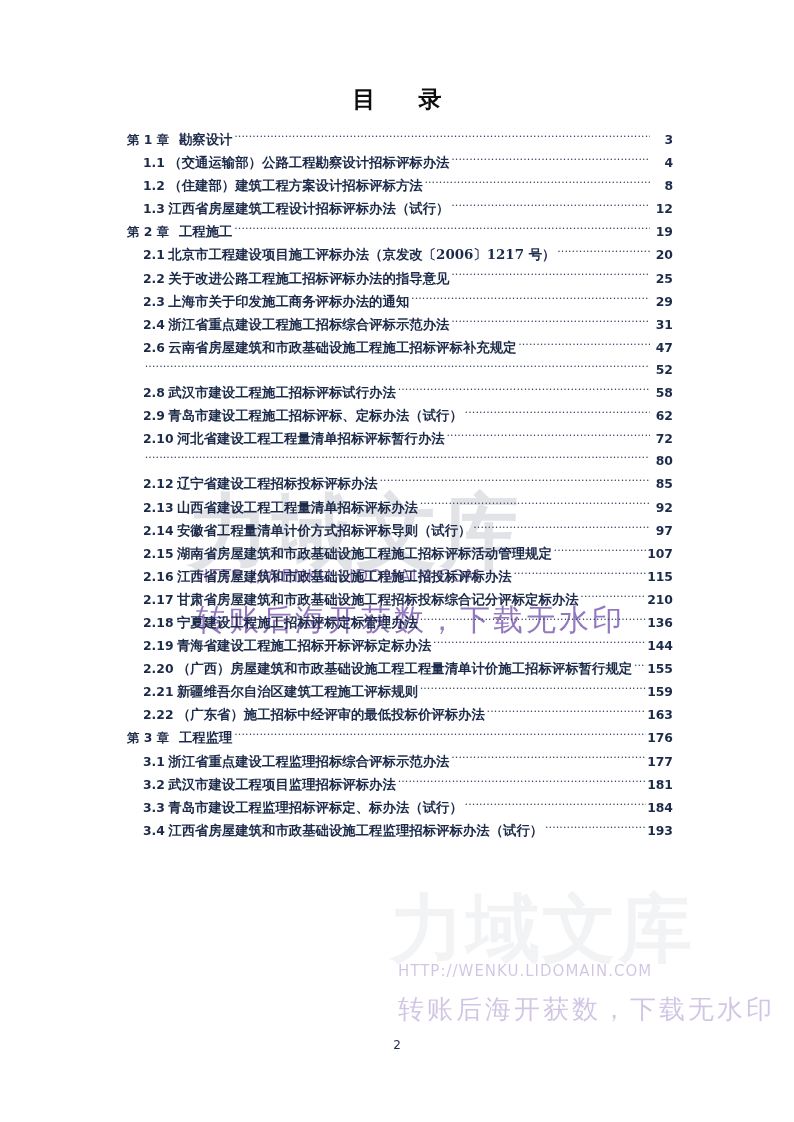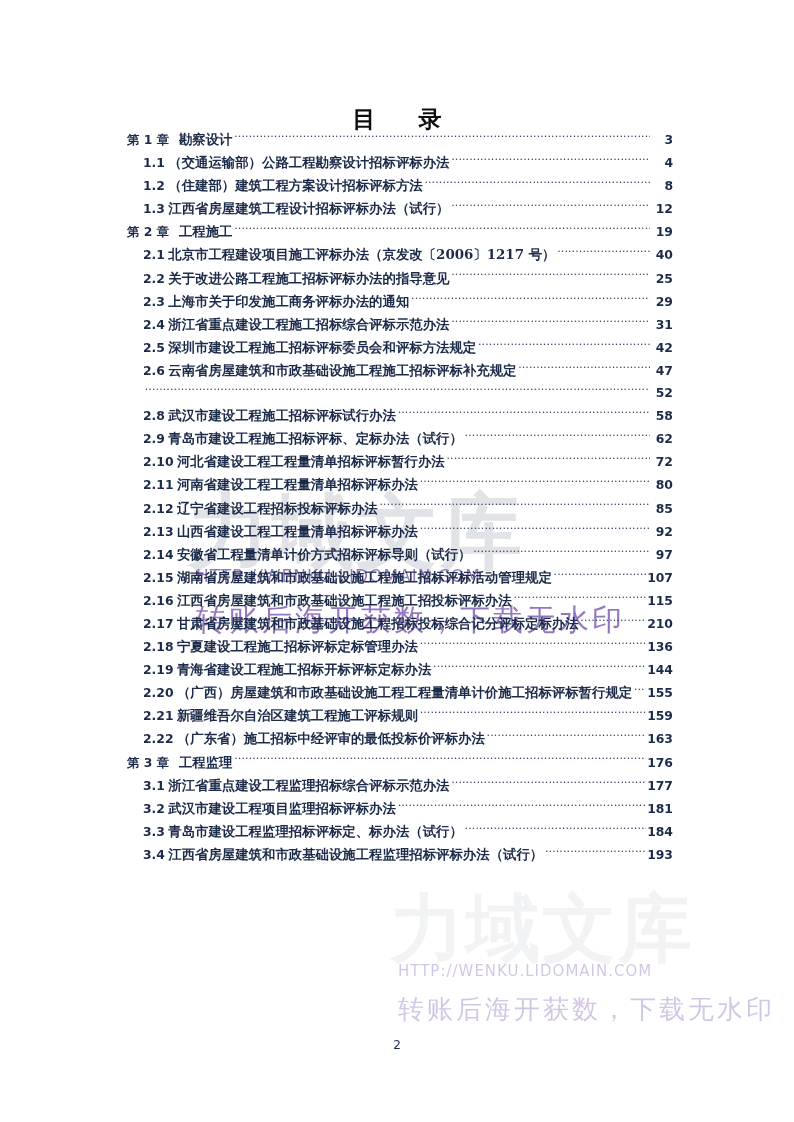--- a/index.html
+++ b/index.html
@@ -55,21 +55,21 @@
   .wm-f { left: 398px; top: 992px; font-size: 26px; opacity: 0.25; letter-spacing: 3px;}
 
   
   .content {
     position: relative;
     z-index: 2;
   }
   .toc-title {
     position: absolute;
     left: 0;
-    top: 104px;
+    top: 84px;
     width: 794px;
     text-align: center;
     font-family: "DejaVu Sans", sans-serif;
     font-weight: bold;
     font-size: 23px;
     color: #0d0d0d;
     letter-spacing: 10px;
     text-indent: 10px;
   }
 
@@ -190,43 +190,38 @@
           <span class="pageno">12</span>
         </div>
         <div class="toc-row level-1">
           <span class="label"><span class="num">第 2 章</span><span>&nbsp;&nbsp;&nbsp;</span><span class="cn">工程施工</span></span>
           <span class="leader"></span>
           <span class="pageno">19</span>
         </div>
         <div class="toc-row level-2">
           <span class="label"><span class="num">2.1</span><span>&nbsp;</span><span class="cn">北京市工程建设项目施工评标办法（京发改〔2006〕1217 号）</span></span>
           <span class="leader"></span>
-          <span class="pageno">40</span>
+          <span class="pageno">20</span>
         </div>
         <div class="toc-row level-2">
           <span class="label"><span class="num">2.2</span><span>&nbsp;</span><span class="cn">关于改进公路工程施工招标评标办法的指导意见</span></span>
           <span class="leader"></span>
           <span class="pageno">25</span>
         </div>
         <div class="toc-row level-2">
           <span class="label"><span class="num">2.3</span><span>&nbsp;</span><span class="cn">上海市关于印发施工商务评标办法的通知</span></span>
           <span class="leader"></span>
           <span class="pageno">29</span>
         </div>
         <div class="toc-row level-2">
           <span class="label"><span class="num">2.4</span><span>&nbsp;</span><span class="cn">浙江省重点建设工程施工招标综合评标示范办法</span></span>
           <span class="leader"></span>
           <span class="pageno">31</span>
         </div>
         <div class="toc-row level-2">
-          <span class="label"><span class="num">2.5</span><span>&nbsp;</span><span class="cn">深圳市建设工程施工招标评标委员会和评标方法规定</span></span>
-          <span class="leader"></span>
-          <span class="pageno">42</span>
-        </div>
-        <div class="toc-row level-2">
           <span class="label"><span class="num">2.6</span><span>&nbsp;</span><span class="cn">云南省房屋建筑和市政基础设施工程施工招标评标补充规定</span></span>
           <span class="leader"></span>
           <span class="pageno">47</span>
         </div>
         <div class="toc-row level-2">
           <span class="leader"></span>
           <span class="pageno">52</span>
         </div>
         <div class="toc-row level-2">
           <span class="label"><span class="num">2.8</span><span>&nbsp;</span><span class="cn">武汉市建设工程施工招标评标试行办法</span></span>
@@ -237,21 +232,20 @@
           <span class="label"><span class="num">2.9</span><span>&nbsp;</span><span class="cn">青岛市建设工程施工招标评标、定标办法（试行）</span></span>
           <span class="leader"></span>
           <span class="pageno">62</span>
         </div>
         <div class="toc-row level-2">
           <span class="label"><span class="num">2.10</span><span>&nbsp;</span><span class="cn">河北省建设工程工程量清单招标评标暂行办法</span></span>
           <span class="leader"></span>
           <span class="pageno">72</span>
         </div>
         <div class="toc-row level-2">
-          <span class="label"><span class="num">2.11</span><span>&nbsp;</span><span class="cn">河南省建设工程工程量清单招标评标办法</span></span>
           <span class="leader"></span>
           <span class="pageno">80</span>
         </div>
         <div class="toc-row level-2">
           <span class="label"><span class="num">2.12</span><span>&nbsp;</span><span class="cn">辽宁省建设工程招标投标评标办法</span></span>
           <span class="leader"></span>
           <span class="pageno">85</span>
         </div>
         <div class="toc-row level-2">
           <span class="label"><span class="num">2.13</span><span>&nbsp;</span><span class="cn">山西省建设工程工程量清单招标评标办法</span></span>

